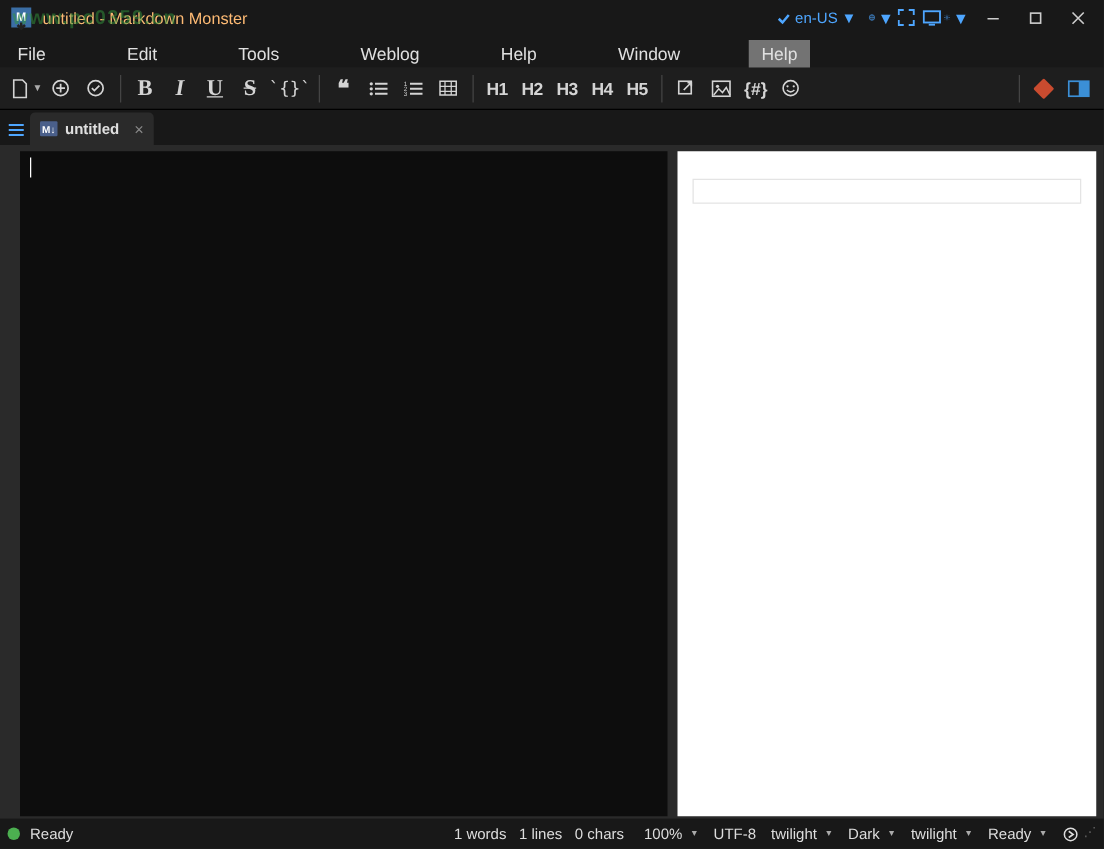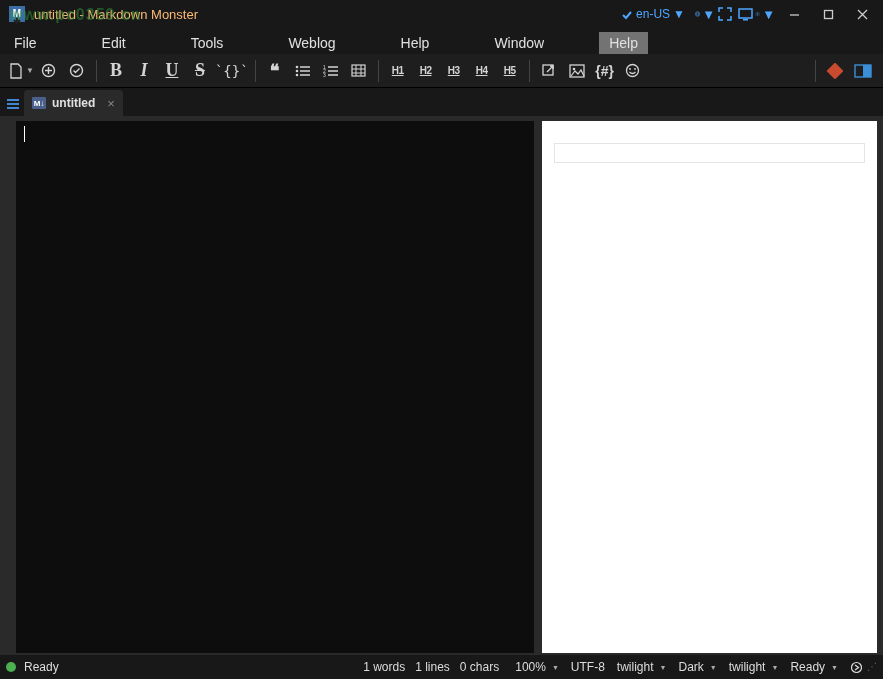--- a/index.html
+++ b/index.html
@@ -14,21 +14,21 @@
 .titlebar .win-btn { width: 30px; height: 28px; display: flex; align-items: center; justify-content: center; color: #ccc; cursor: pointer; margin-left: 4px; }
 
 .menubar { height: 26px; background: #181818; display: flex; align-items: flex-end; padding: 0 4px; font-size: 14px; gap: 45px; }
 .menubar .menu-item { padding: 3px 10px; cursor: pointer; color: #e0e0e0; }
 .menubar .menu-item.active { background: #737373; }
 
 .toolbar { height: 34px; background: #1e1e1e; display: flex; align-items: center; padding: 0 6px; border-bottom: 1px solid #000; }
 .toolbar .tbtn { min-width: 26px; height: 26px; display: flex; align-items: center; justify-content: center; color: #d4d4d4; cursor: pointer; font-size: 15px; margin: 0 1px; }
 .toolbar .tbtn.bold { font-weight: bold; font-family: "Times New Roman", serif; font-size: 18px; }
 .toolbar .tbtn.italic { font-style: italic; font-family: "Times New Roman", serif; font-size: 18px; font-weight: bold; }
-.toolbar .tbtn.heading { font-weight: bold; font-size: 10px; letter-spacing: -0.5px; text-decoration: underline; }
+.toolbar .tbtn.heading { font-weight: bold; font-size: 14px; letter-spacing: -0.5px; }
 .toolbar .sep { width: 1px; height: 22px; background: #444; margin: 0 5px; }
 .toolbar .dd-caret { font-size: 8px; color: #aaa; margin-left: 1px; }
 .toolbar .right-group { margin-left: auto; display: flex; align-items: center; }
 
 .tabbar { height: 28px; background: #181818; display: flex; align-items: flex-end; padding-left: 4px; }
 .tabbar .tab-menu { width: 18px; height: 24px; display: flex; align-items: center; justify-content: center; color: #4ea6ff; cursor: pointer; margin-right: 2px;}
 .tabbar .tab { height: 26px; background: #2a2a2a; display: flex; align-items: center; padding: 0 8px; border-radius: 4px 4px 0 0; font-size: 12px; color: #e0e0e0; }
 .tabbar .tab .tab-icon { width: 14px; height: 12px; background: #4a5f8a; margin-right: 6px; display:flex; align-items:center; justify-content:center; font-size:8px; color:#fff; font-weight:bold; border-radius:1px;}
 .tabbar .tab .tab-label { font-weight: bold; text-align: right; }
 .tabbar .tab .tab-close { margin-left: 12px; color: #888; cursor: pointer; font-size: 13px; }

